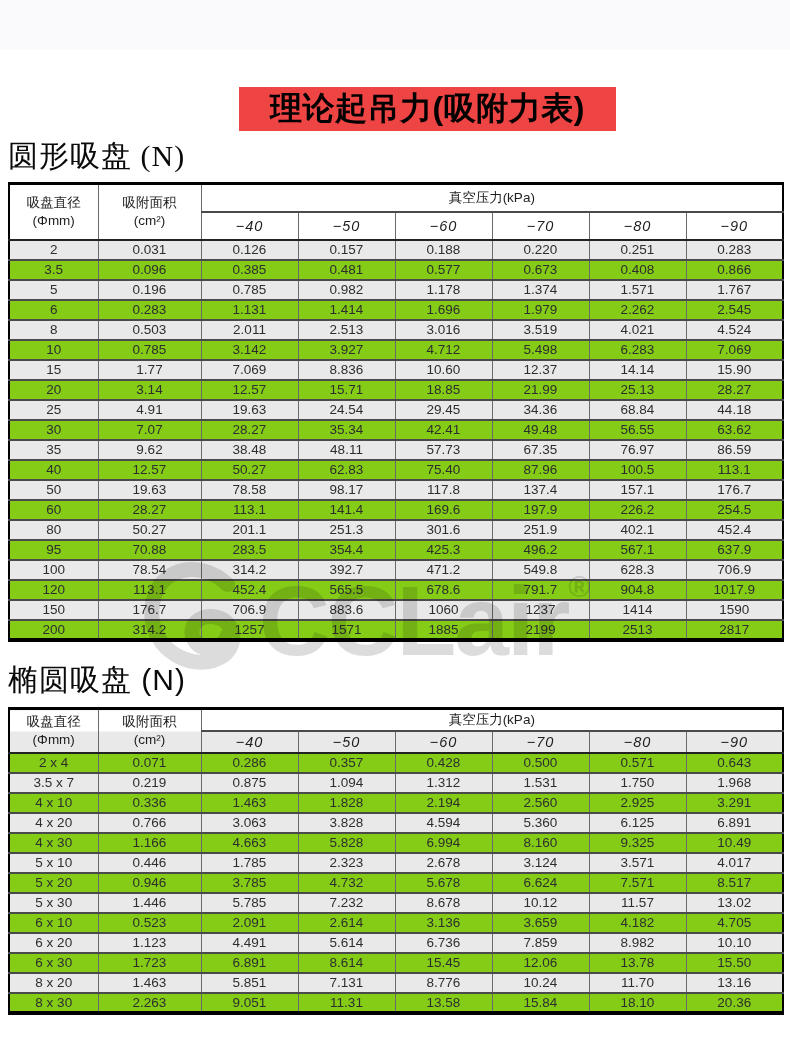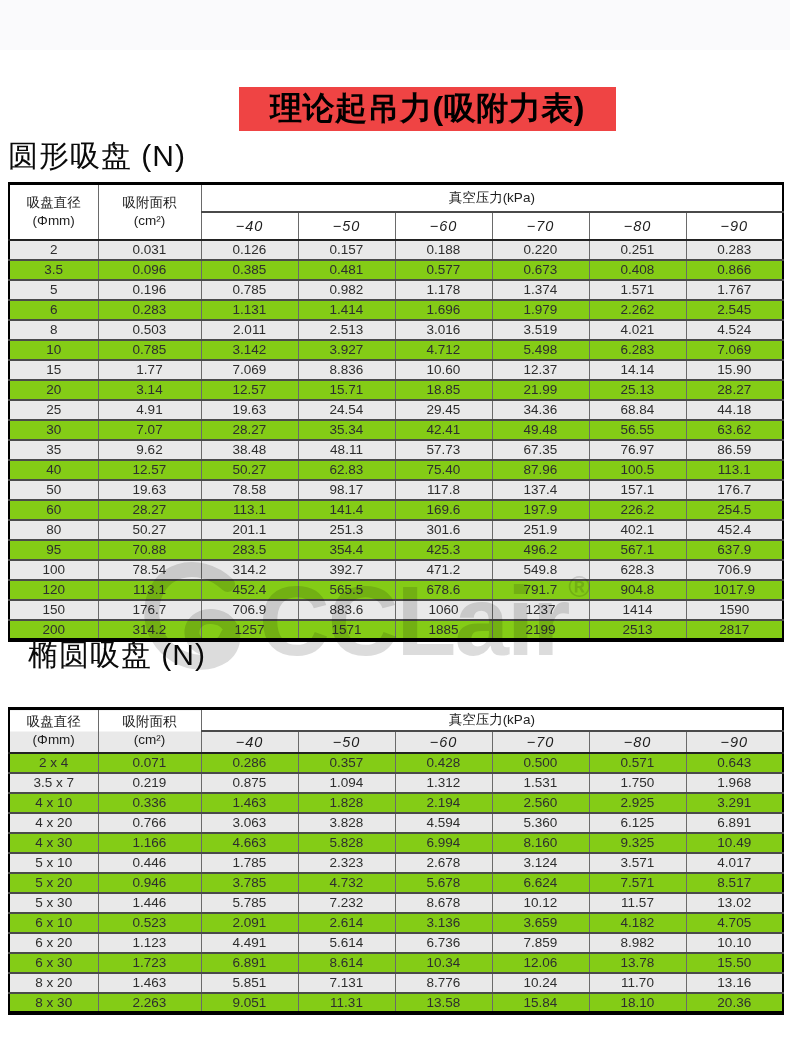--- a/index.html
+++ b/index.html
@@ -35,22 +35,22 @@
   }
   .section-heading {
     position: absolute;
     left: 8px;
     font-size: 30px;
     font-weight: 400;
     color: #0a0a0a;
     letter-spacing: 1px;
     white-space: nowrap;
   }
-  #heading-1 { top: 136px; }
-  #heading-2 { top: 635px; margin-left: 20px; }
+  #heading-1 { top: 136px; font-family: Liberation Serif, serif; }
+  #heading-2 { top: 660px; }
 
   table.spec {
     position: absolute;
     left: 8px;
     width: 774px;
     border-collapse: collapse;
     table-layout: fixed;
     background: #84cc16;
     border: 2px solid #000;
     border-top-width: 3px;
@@ -506,21 +506,21 @@
           <td>6.736</td>
           <td>7.859</td>
           <td>8.982</td>
           <td>10.10</td>
         </tr>
         <tr>
           <td>6 x 30</td>
           <td>1.723</td>
           <td>6.891</td>
           <td>8.614</td>
-          <td>10.34</td>
+          <td>15.45</td>
           <td>12.06</td>
           <td>13.78</td>
           <td>15.50</td>
         </tr>
         <tr>
           <td>8 x 20</td>
           <td>1.463</td>
           <td>5.851</td>
           <td>7.131</td>
           <td>8.776</td>

